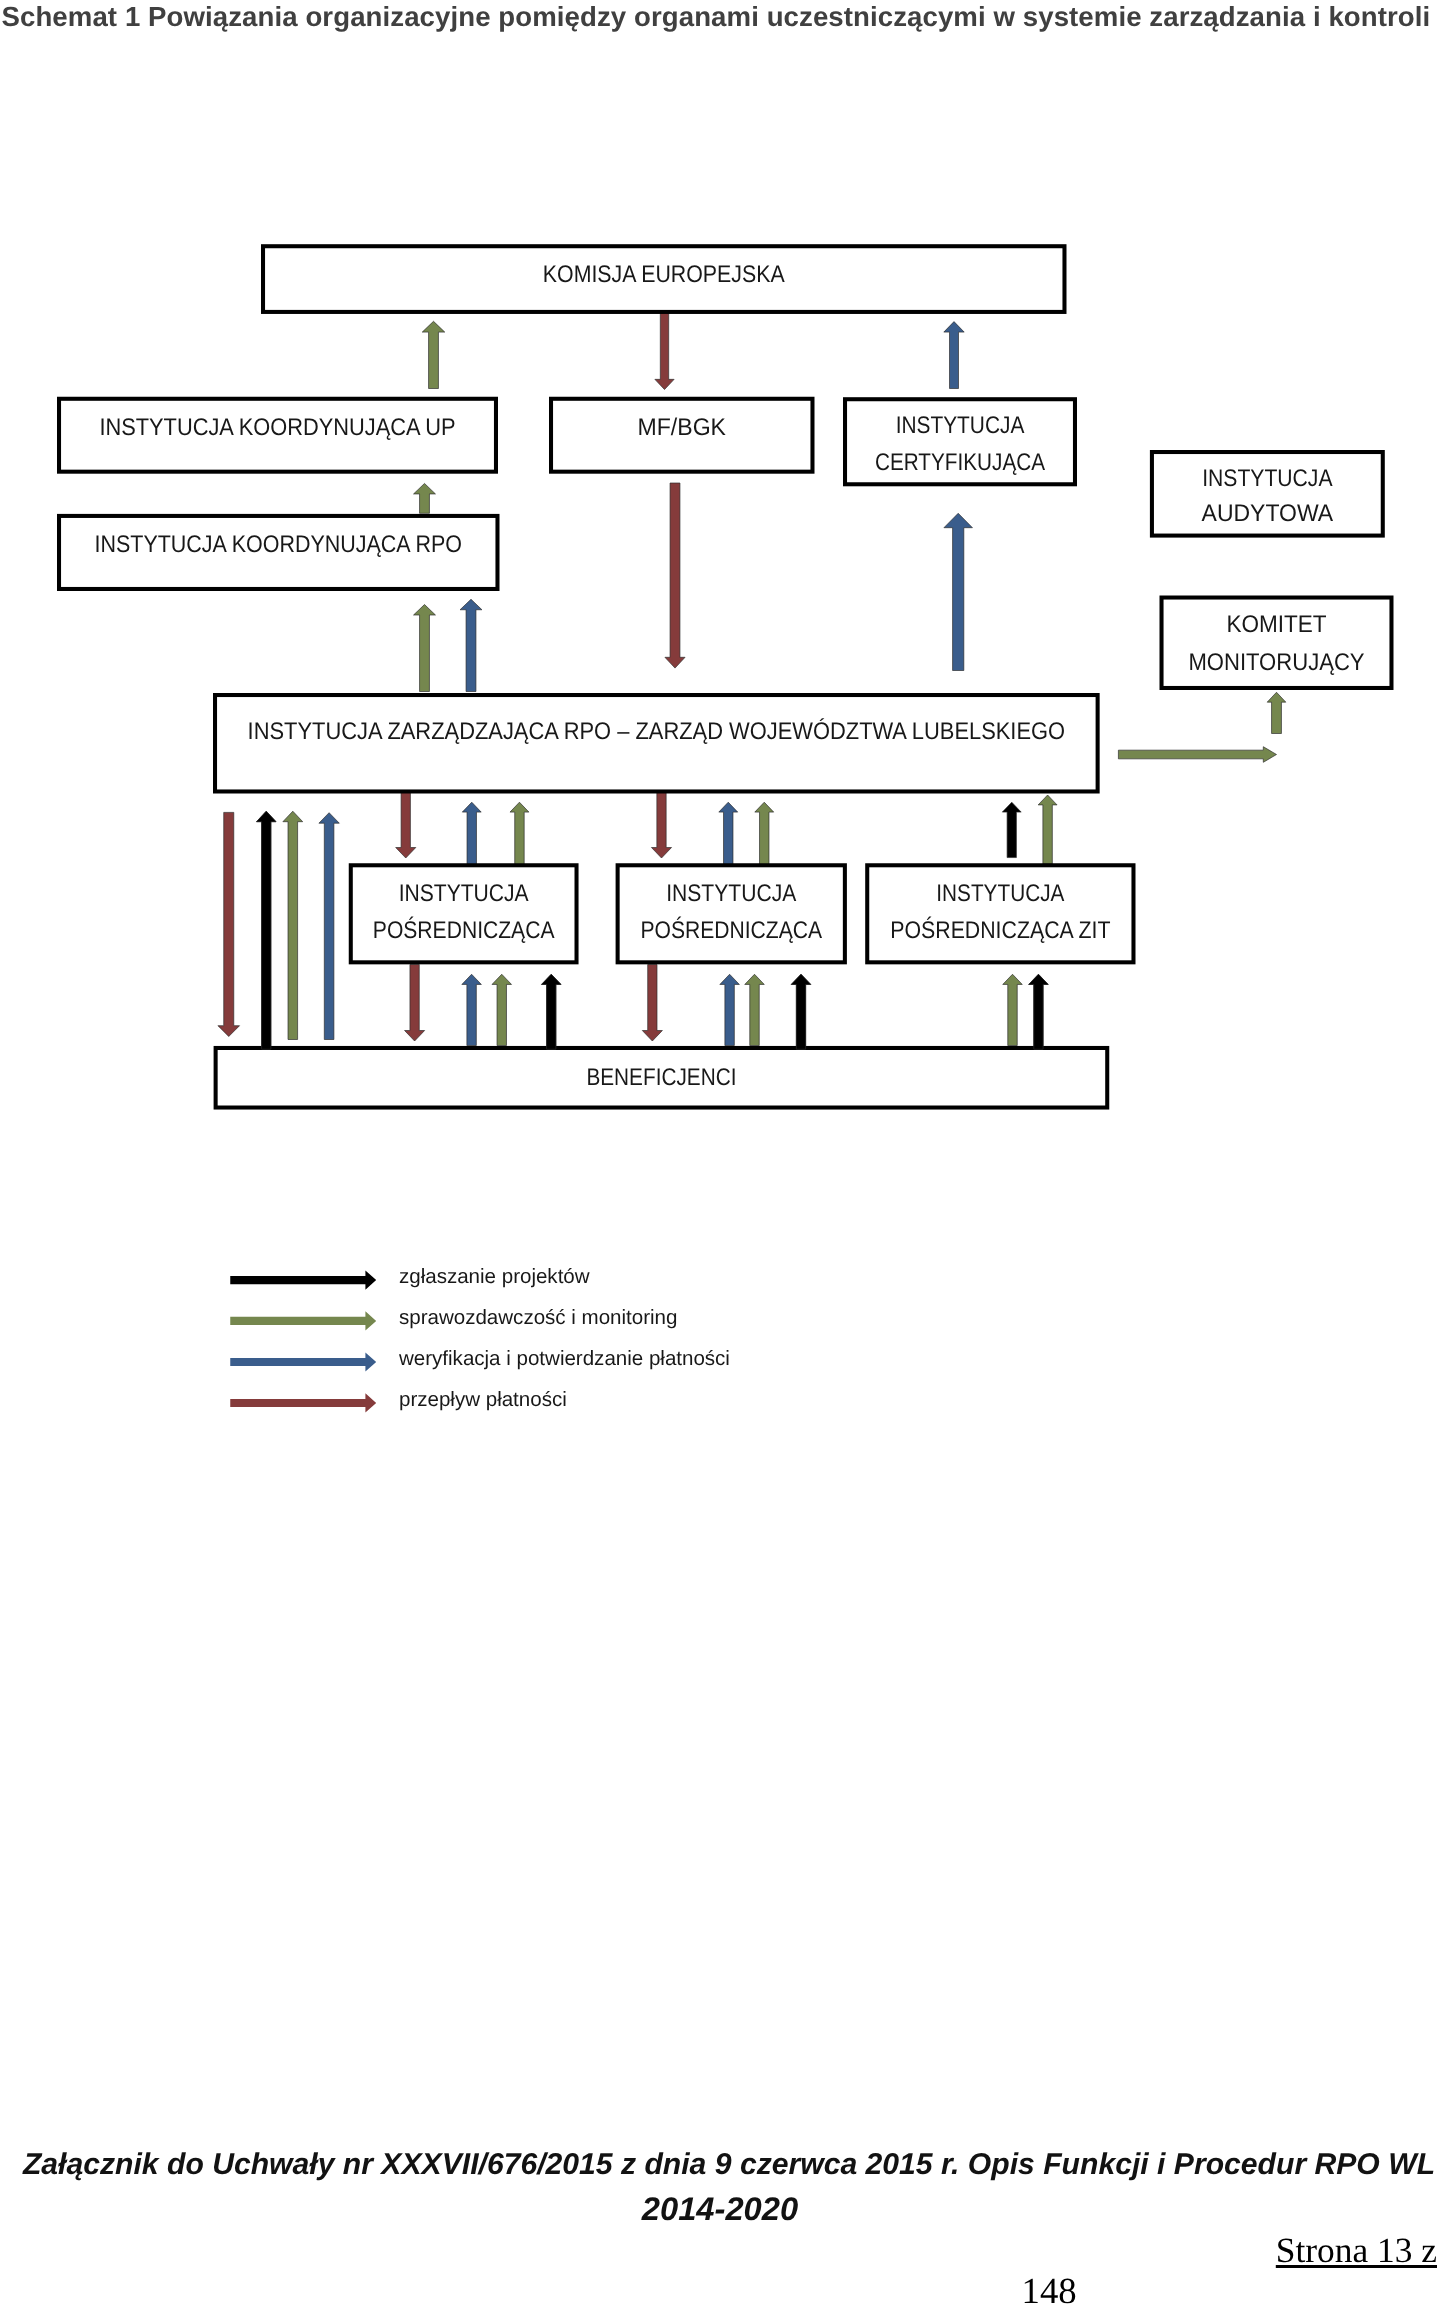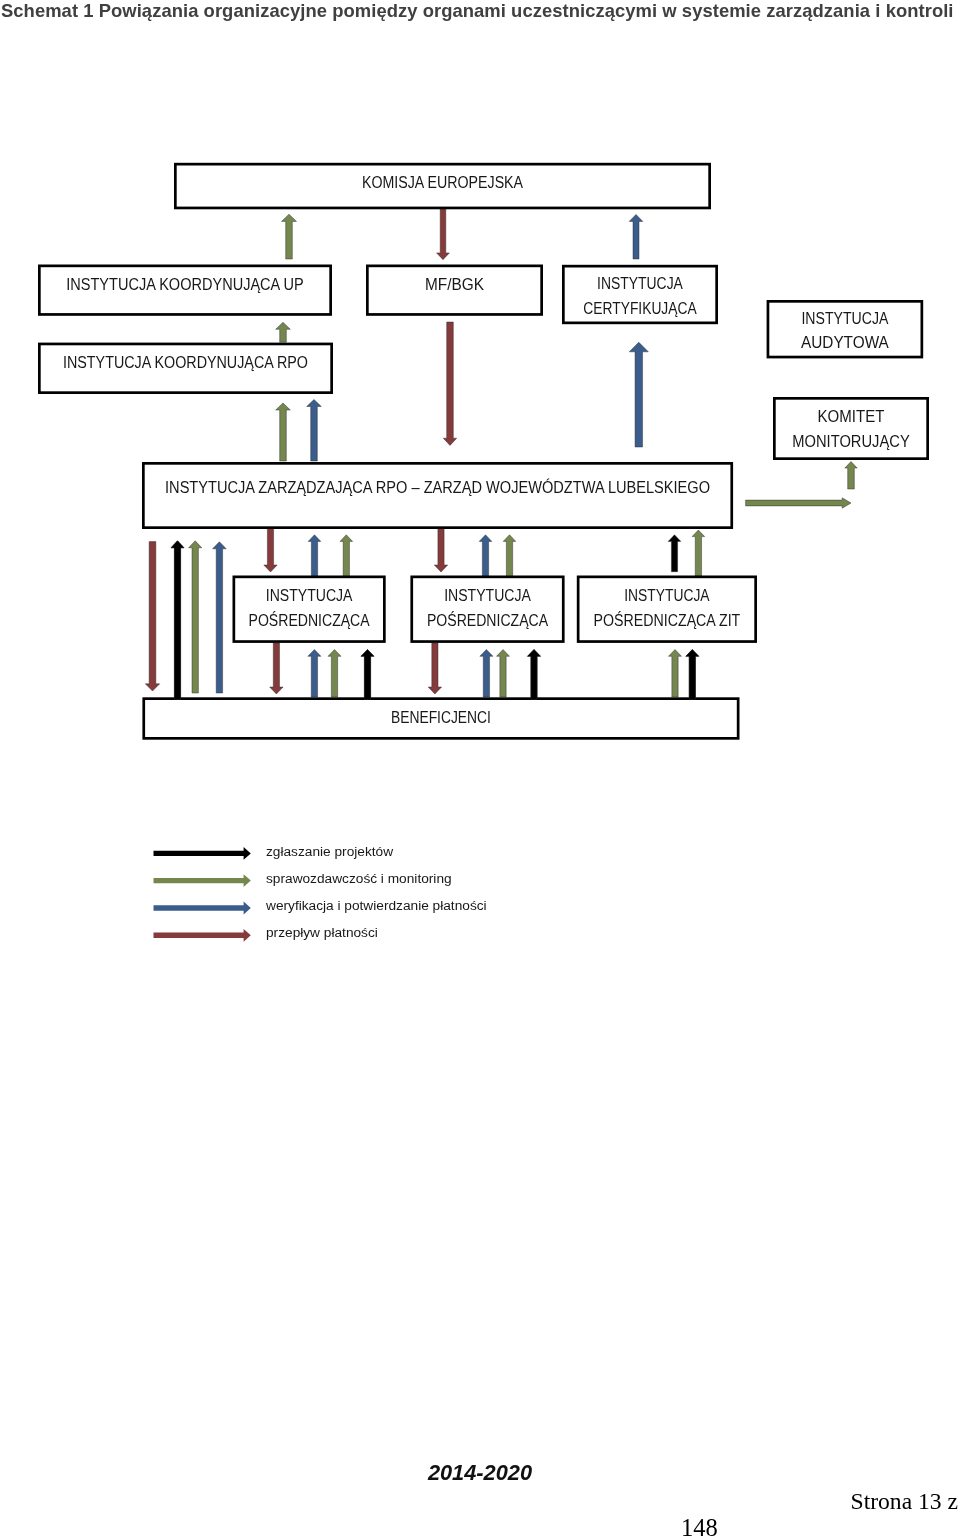--- a/index.html
+++ b/index.html
@@ -19,21 +19,21 @@
   .legendlabel{font-family:"Liberation Sans",sans-serif;font-size:13.7px;
       fill:#181818;text-anchor:start;}
 
   .footer-block{position:absolute;left:0;top:0;width:960px;height:1537px;}
   .footer-line{position:absolute;left:0;width:960px;box-sizing:border-box;text-align:center;
       font-style:italic;font-weight:bold;color:#121212;white-space:nowrap;}
   .footer-line-1{font-size:20.1px;line-height:20px;top:1433.3px;padding-left:12px;}
   .footer-line-2{font-size:21.8px;line-height:20px;top:1462.5px;padding-left:0;}
   .pagelabel{position:absolute;left:0;top:1487.5px;width:958px;text-align:right;
       font-family:"Liberation Serif",serif;font-weight:normal;
-      font-size:23.6px;line-height:26px;color:#000;}
+      font-size:23.6px;line-height:26px;color:#000;text-decoration:underline;}
   .pagenumber{position:absolute;left:681px;top:1515px;
       font-family:"Liberation Serif",serif;font-size:24.5px;line-height:26px;color:#000;}
 </style>
 </head>
 <body>
 
 <div class="page">
 
   <div class="doc-title">Schemat 1 Powiązania organizacyjne pomiędzy organami uczestniczącymi w systemie zarządzania i kontroli</div>
 
@@ -140,17 +140,18 @@
         <path d="M153.5 877.9L243.60000000000002 877.9L243.60000000000002 874.2L250.8 880.6L243.60000000000002 887L243.60000000000002 883.3000000000001L153.5 883.3000000000001Z" fill="#75874E"></path>
         <text x="266" y="882.7" class="legendlabel">sprawozdawczość i monitoring</text>
         <path d="M153.5 905.3L243.60000000000002 905.3L243.60000000000002 901.6L250.8 908L243.60000000000002 914.4L243.60000000000002 910.7L153.5 910.7Z" fill="#3A5D8C"></path>
         <text x="266" y="910.1" class="legendlabel">weryfikacja i potwierdzanie płatności</text>
         <path d="M153.5 932.5999999999999L243.60000000000002 932.5999999999999L243.60000000000002 928.9L250.8 935.3L243.60000000000002 941.6999999999999L243.60000000000002 938L153.5 938Z" fill="#853B3B"></path>
         <text x="266" y="937.4" class="legendlabel">przepływ płatności</text>
       </g>
     </svg>
 
   <div class="footer-block">
+    <div class="footer-line footer-line-1">Załącznik do Uchwały nr XXXVII/676/2015 z dnia  9 czerwca 2015 r. Opis Funkcji i Procedur RPO WL</div>
     <div class="footer-line footer-line-2">2014-2020</div>
   </div>
   <div class="pagelabel">Strona 13 z</div>
   <div class="pagenumber">148</div>
 </div>
 
 </body></html>

